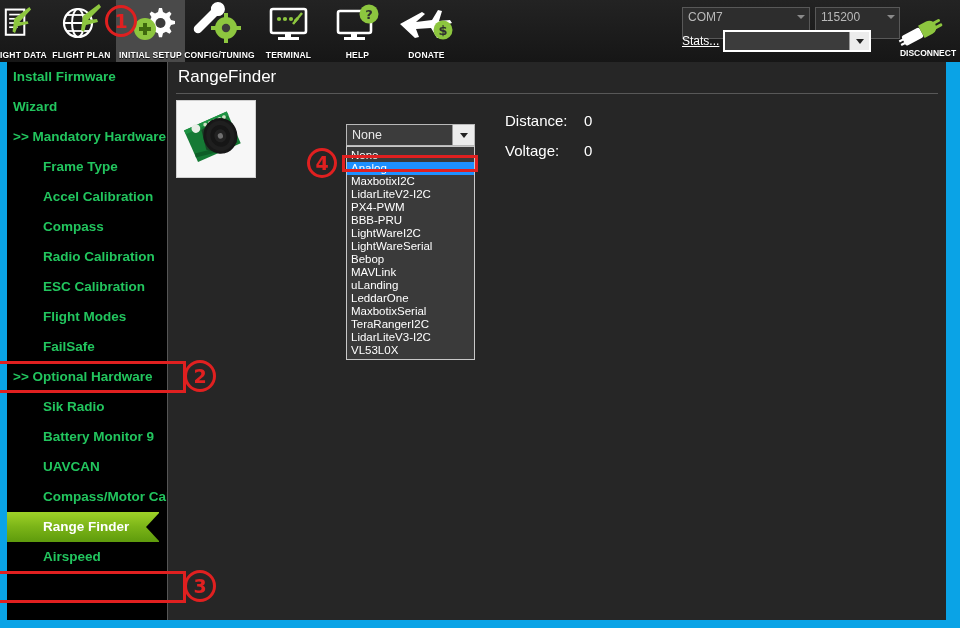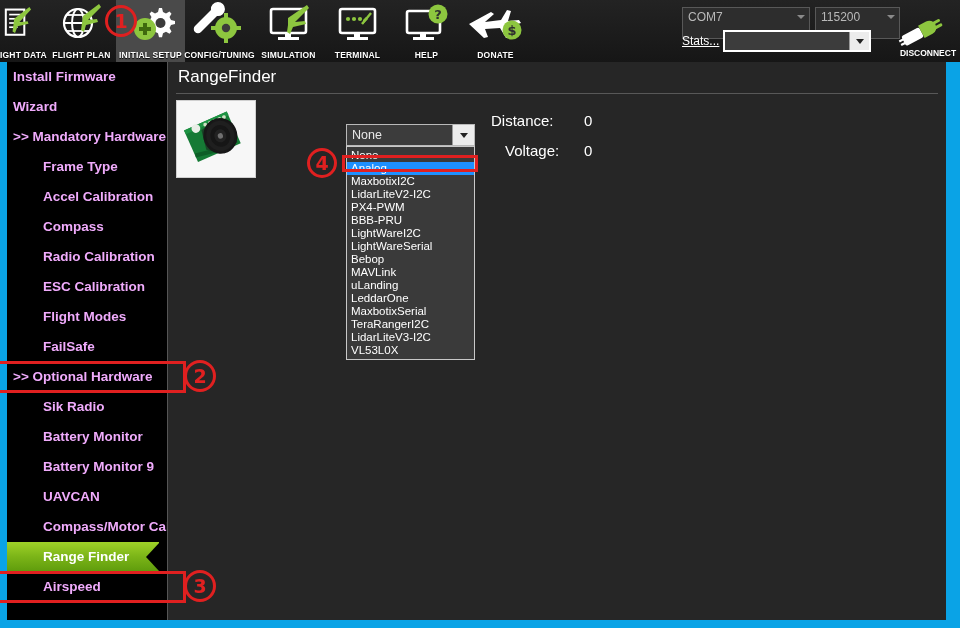--- a/index.html
+++ b/index.html
@@ -81,21 +81,21 @@
   .edge-r { position:absolute; left:946px; top:62px; width:14px; height:566px; background:#0aa3e6; }
   .edge-b { position:absolute; left:0; top:620px; width:960px; height:8px; background:#0aa3e6; }
 
   
   .sidebar {
     position:absolute; left:7px; top:62px; width:160px; height:558px;
     background:#000000; overflow:hidden;
   }
   .side-item {
     position:relative; height:30px; line-height:30px;
-    color:#f0abfc; font-size:13.5px; font-weight:bold;
+    color:#22c55e; font-size:13.5px; font-weight:bold;
     white-space:nowrap; cursor:pointer;
   }
   .side-item.lvl0 { padding-left:6px; }
   .side-item.lvl1 { padding-left:36px; }
   .side-item.active {
     background:linear-gradient(180deg,#9fd228 0%,#7cb518 48%,#5e9b0c 100%);
     color:#ffffff; width:152px;
   }
   .side-item.active .notch {
     position:absolute; right:-1px; top:0; width:14px; height:30px;
@@ -115,21 +115,21 @@
   }
   .title-rule { position:absolute; left:8px; top:31px; width:762px; height:1px; background:#585858; }
 
   .thumb {
     position:absolute; left:8px; top:38px; width:80px; height:78px;
     background:#f4f4f4; border:1px solid #d0d0d0;
     overflow:hidden;
   }
 
   .readout { position:absolute; font-size:15px; color:#ffffff; }
-  .r-lab1 { left:323px; top:50px; }
+  .r-lab1 { left:337px; top:50px; }
   .r-val1 { left:416px; top:50px; }
   .r-lab2 { left:337px; top:80px; }
   .r-val2 { left:416px; top:80px; }
 
   
   .rf-combo {
     position:absolute; left:178px; top:62px; width:129px; height:22px;
     background:#3c3c3c; border:1px solid #b9b9b9;
   }
   .rf-combo .val {
@@ -220,31 +220,20 @@
         <circle cx="41" cy="26" r="4.2" fill="#3b3b3b"></circle>
         <g fill="#8dc63f">
           <rect x="39" y="11" width="4" height="5"></rect>
                   <rect x="39" y="36" width="4" height="5"></rect>
           <rect x="26" y="24" width="5" height="4"></rect>
                   <rect x="51" y="24" width="5" height="4"></rect>
         </g>
       </g>
             </svg></div>
           <div class="tlabel">CONFIG/TUNING</div>
-        </div>
-        <div class="tab">
-          <div class="glyph"><svg width="100%" height="100%" viewBox="0 0 69 42">
-              <g>
-        <rect x="17" y="7" width="35" height="24" rx="2" fill="none" stroke="#ffffff" stroke-width="2.6"></rect>
-        <rect x="31" y="31" width="6" height="5" fill="#ffffff"></rect>
-        <rect x="24" y="35" width="21" height="3" fill="#ffffff"></rect>
-        <path d="M34 16 L53 3 L55 6 L41 20 L51 19 L52 22 L39 25 L36 32 L33 30 L34 23 Z" fill="#8dc63f"></path>
-      </g>
-            </svg></div>
-          <div class="tlabel">SIMULATION</div>
         </div>
         <div class="tab">
           <div class="glyph"><svg width="100%" height="100%" viewBox="0 0 69 42">
               <g>
         <rect x="17" y="7" width="35" height="24" rx="2" fill="none" stroke="#ffffff" stroke-width="2.6"></rect>
         <rect x="31" y="31" width="6" height="5" fill="#ffffff"></rect>
         <rect x="24" y="35" width="21" height="3" fill="#ffffff"></rect>
         <circle cx="25" cy="17" r="2.1" fill="#8dc63f"></circle>
         <circle cx="31" cy="17" r="2.1" fill="#8dc63f"></circle>
         <circle cx="37" cy="17" r="2.1" fill="#8dc63f"></circle>
@@ -320,21 +309,20 @@
       <div class="side-item lvl0"><span>&gt;&gt; Mandatory Hardware</span></div>
       <div class="side-item lvl1"><span>Frame Type</span></div>
       <div class="side-item lvl1"><span>Accel Calibration</span></div>
       <div class="side-item lvl1"><span>Compass</span></div>
       <div class="side-item lvl1"><span>Radio Calibration</span></div>
       <div class="side-item lvl1"><span>ESC Calibration</span></div>
       <div class="side-item lvl1"><span>Flight Modes</span></div>
       <div class="side-item lvl1"><span>FailSafe</span></div>
       <div class="side-item lvl0"><span>&gt;&gt; Optional Hardware</span></div>
       <div class="side-item lvl1"><span>Sik Radio</span></div>
-      <div class="side-item lvl1"><span>Battery Monitor</span></div>
       <div class="side-item lvl1"><span>Battery Monitor 9</span></div>
       <div class="side-item lvl1"><span>UAVCAN</span></div>
       <div class="side-item lvl1"><span>Compass/Motor Calib</span></div>
       <div class="side-item lvl1 active"><span>Range Finder</span><span class="notch"></span></div>
       <div class="side-item lvl1"><span>Airspeed</span></div>
     </div>
   <div class="side-sep"></div>
 
   <div class="main">
 

